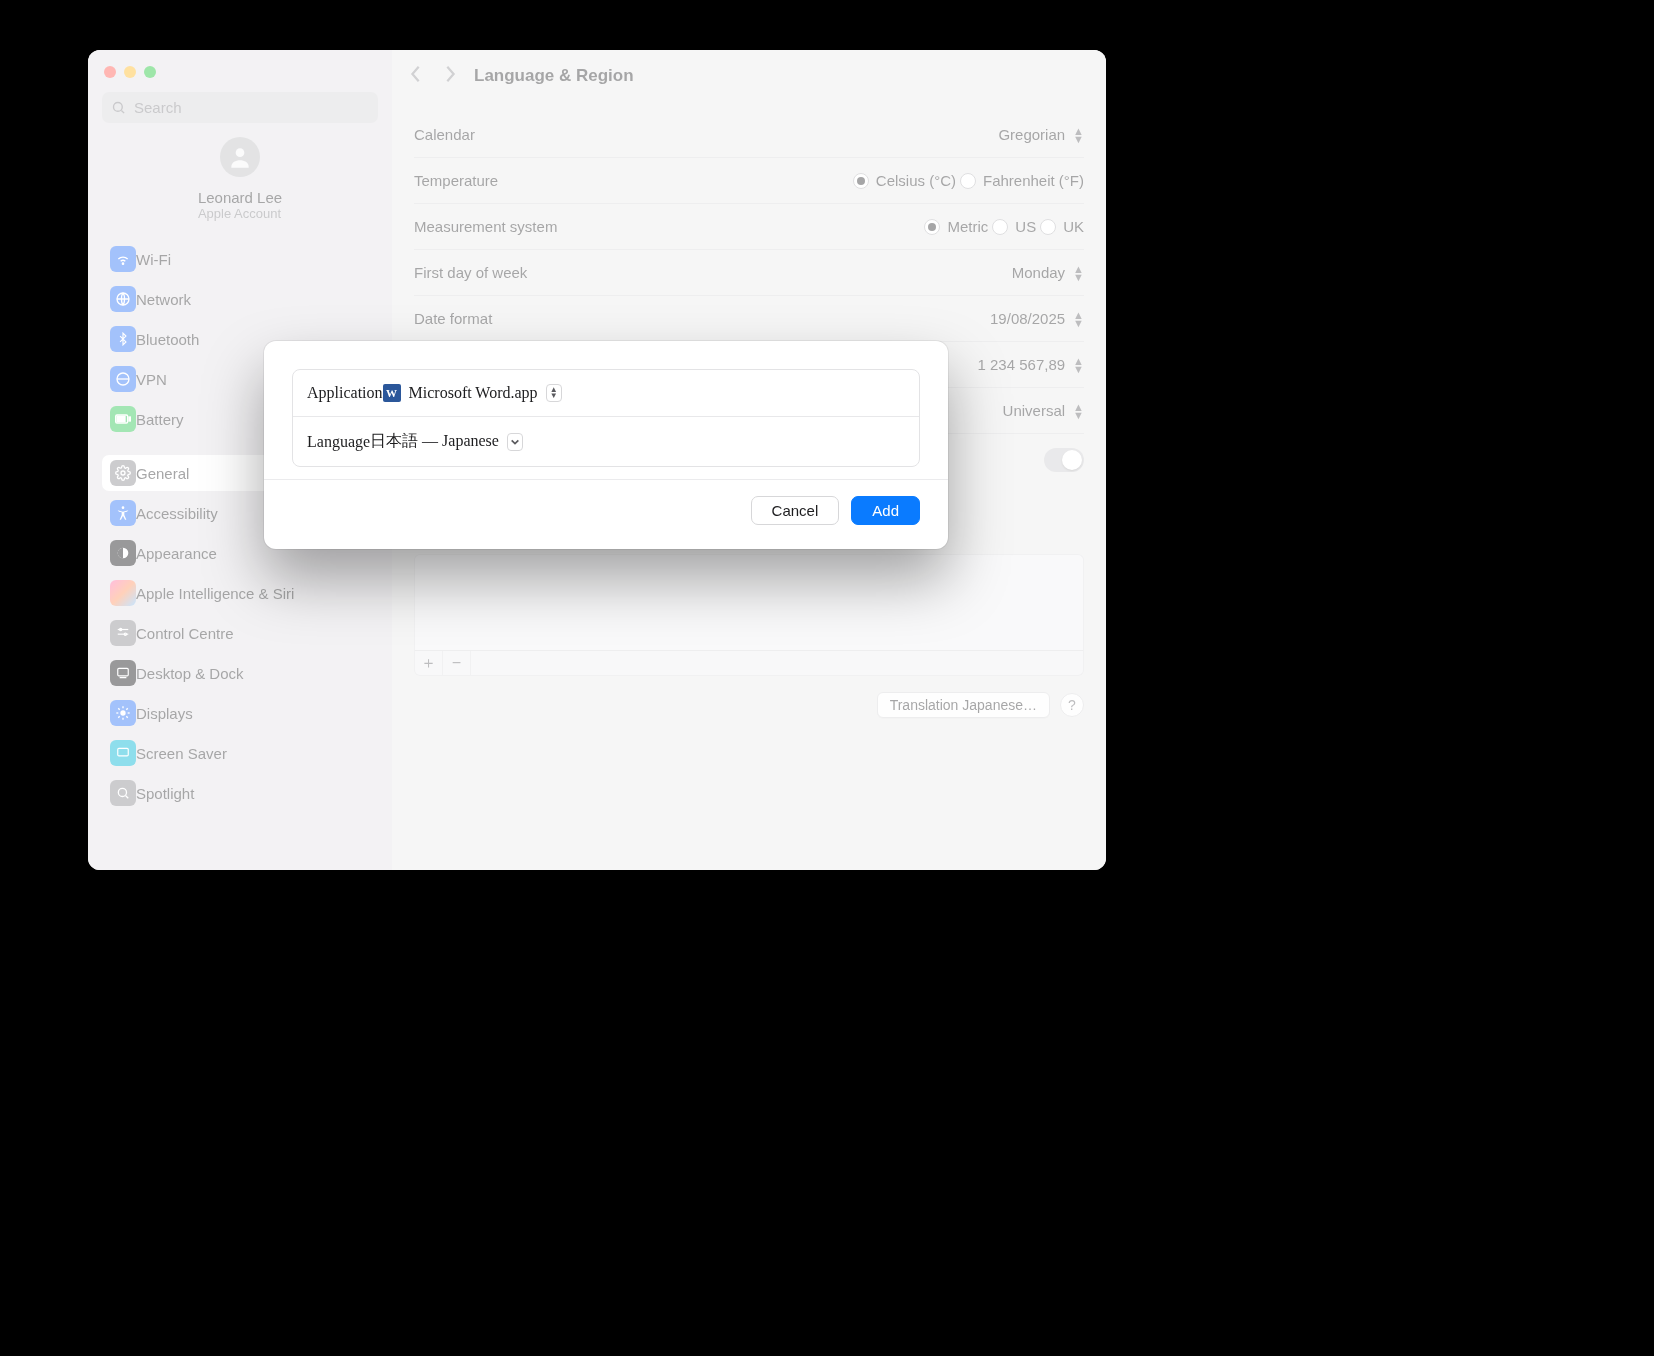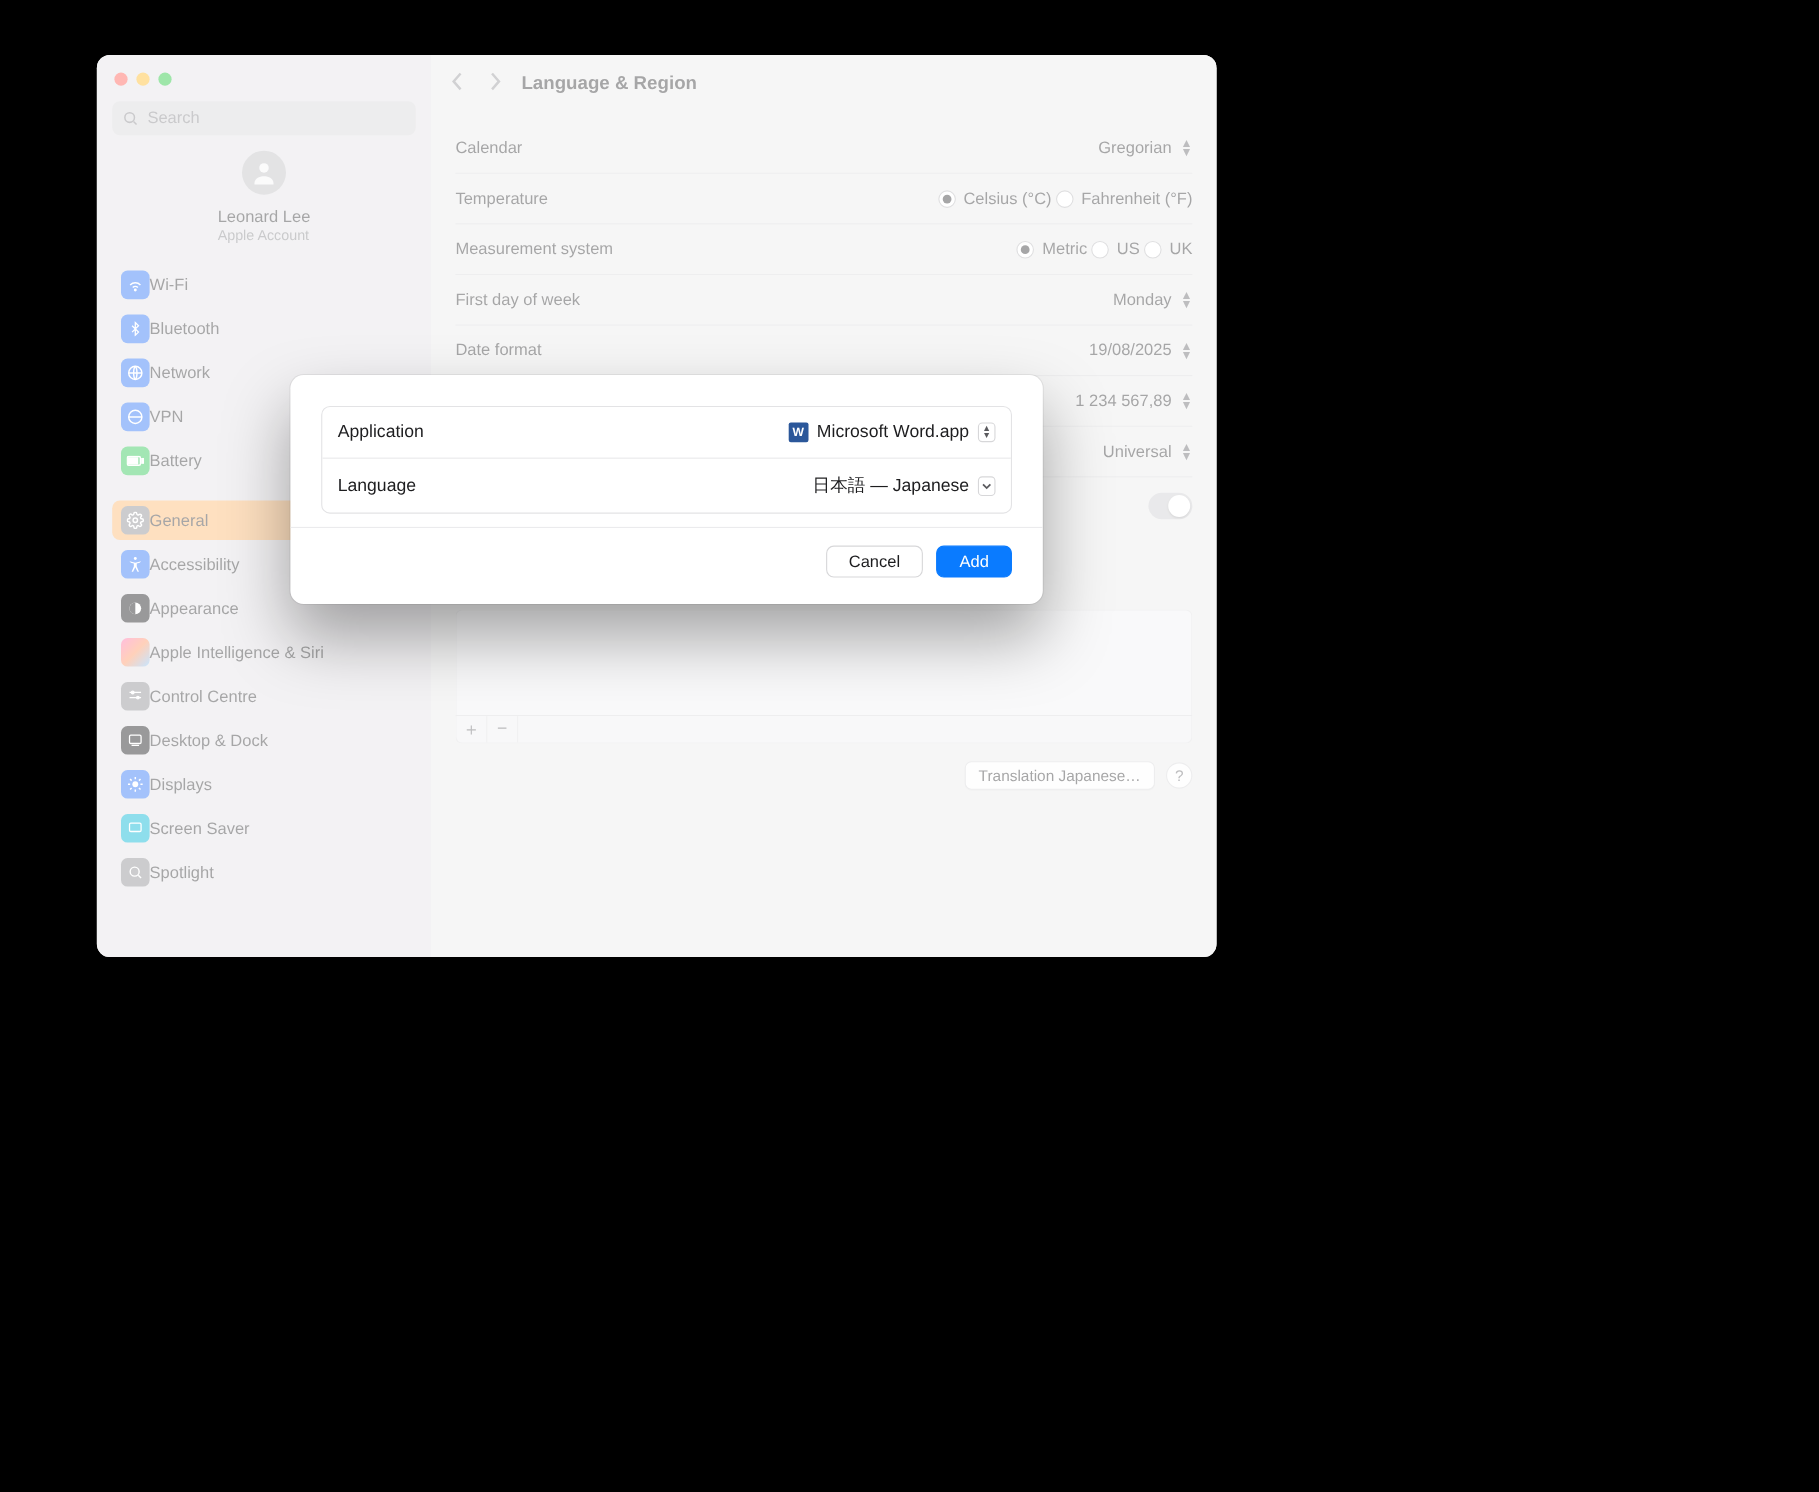--- a/index.html
+++ b/index.html
@@ -62,21 +62,21 @@
   .profile { display:flex; align-items:center; gap:12px; padding:6px 6px 16px 6px;flex-direction:column;}
   .avatar { width:40px;height:40px;border-radius:50%;background:#c1c1c4;display:flex;align-items:center;justify-content:center;}
   .profile .name{font-size:15px;font-weight:500;color:#3a3a3c;}
   .profile .sub{font-size:13px;color:#8a8a8e;}
 
   .nav-item{
     display:flex;align-items:center;
     padding:5px 8px;border-radius:7px;
     font-size:15px;color:#3a3a3c;
   }
-  .nav-item.selected{ background:#fdba74; }
+  .nav-item.selected{ background:#ffffff; }
   .nav-icon{
     width:26px;height:26px;border-radius:6px;
     display:flex;align-items:center;justify-content:center;
     flex:0 0 26px; color:#fff;
   }
   .nav-sep{height:10px;}
 
   
   .main{ flex:1; background:#ececec; display:flex; flex-direction:column; overflow:hidden;}
   .topbar{
@@ -150,22 +150,22 @@
     background:#fff; border-radius:12px;
     box-shadow: 0 30px 60px rgba(0,0,0,.35), 0 0 0 1px rgba(0,0,0,.06);
     overflow:hidden;
     z-index:5;
   }
   .sheet-body{ padding:28px 28px 12px 28px;}
   .sheet-table{
     border:1px solid #e3e3e5; border-radius:8px; overflow:hidden;
   }
   .sheet-row{
-    display:flex;align-items:center;justify-content:space-between;
-    padding:14px 14px; font-size:16px; color:#1d1d1f;
+    display:flex;align-items:center;justify-content:flex-start;
+    padding:14px 14px; font-size:16px; color:#1d1d1f;font-family:Liberation Serif, serif;
   }
   .sheet-row + .sheet-row{ border-top:1px solid #e8e8ea;}
   .sheet-row .val{display:flex;align-items:center;gap:8px;}
   .popup-ind{
     width:16px;height:18px;border:1px solid #d7d7d9;border-radius:4px;
     display:flex;flex-direction:column;align-items:center;justify-content:center;
     color:#5a5a5e;font-size:8px;line-height:6px;background:#fff;
   }
   .chev{
     width:16px;height:18px;border:1px solid #d7d7d9;border-radius:4px;background:#fff;
@@ -228,34 +228,34 @@
           <svg width="16" height="16" viewBox="0 0 24 24" fill="none" stroke="#fff" stroke-width="2">
             <path d="M5 12a10 10 0 0 1 14 0"></path>
             <path d="M8.5 15.5a5 5 0 0 1 7 0"></path>
             <circle cx="12" cy="19" r="1" fill="#fff"></circle>
           </svg>
         </span>
       <span>Wi-Fi</span>
     </div>
     <div class="nav-item">
       <span class="nav-icon" style="background:#3478f6">
-          <svg width="14" height="14" viewBox="0 0 24 24" fill="none" stroke="#fff" stroke-width="2">
-            <path d="M7 7l10 10-5 5V2l5 5L7 17"></path>
-          </svg>
-        </span>
-      <span>Bluetooth</span>
-    </div>
-    <div class="nav-item">
-      <span class="nav-icon" style="background:#3478f6">
           <svg width="16" height="16" viewBox="0 0 24 24" fill="none" stroke="#fff" stroke-width="2">
             <circle cx="12" cy="12" r="9"></circle>
             <path d="M3 12h18M12 3c3 3 3 15 0 18M12 3c-3 3-3 15 0 18"></path>
           </svg>
         </span>
       <span>Network</span>
+    </div>
+    <div class="nav-item">
+      <span class="nav-icon" style="background:#3478f6">
+          <svg width="14" height="14" viewBox="0 0 24 24" fill="none" stroke="#fff" stroke-width="2">
+            <path d="M7 7l10 10-5 5V2l5 5L7 17"></path>
+          </svg>
+        </span>
+      <span>Bluetooth</span>
     </div>
     <div class="nav-item">
       <span class="nav-icon" style="background:#3478f6">
           <svg width="16" height="16" viewBox="0 0 24 24" fill="none" stroke="#fff" stroke-width="2">
             <circle cx="12" cy="12" r="9"></circle>
             <path d="M3 12h18"></path>
           </svg>
         </span>
       <span>VPN</span>
     </div>

